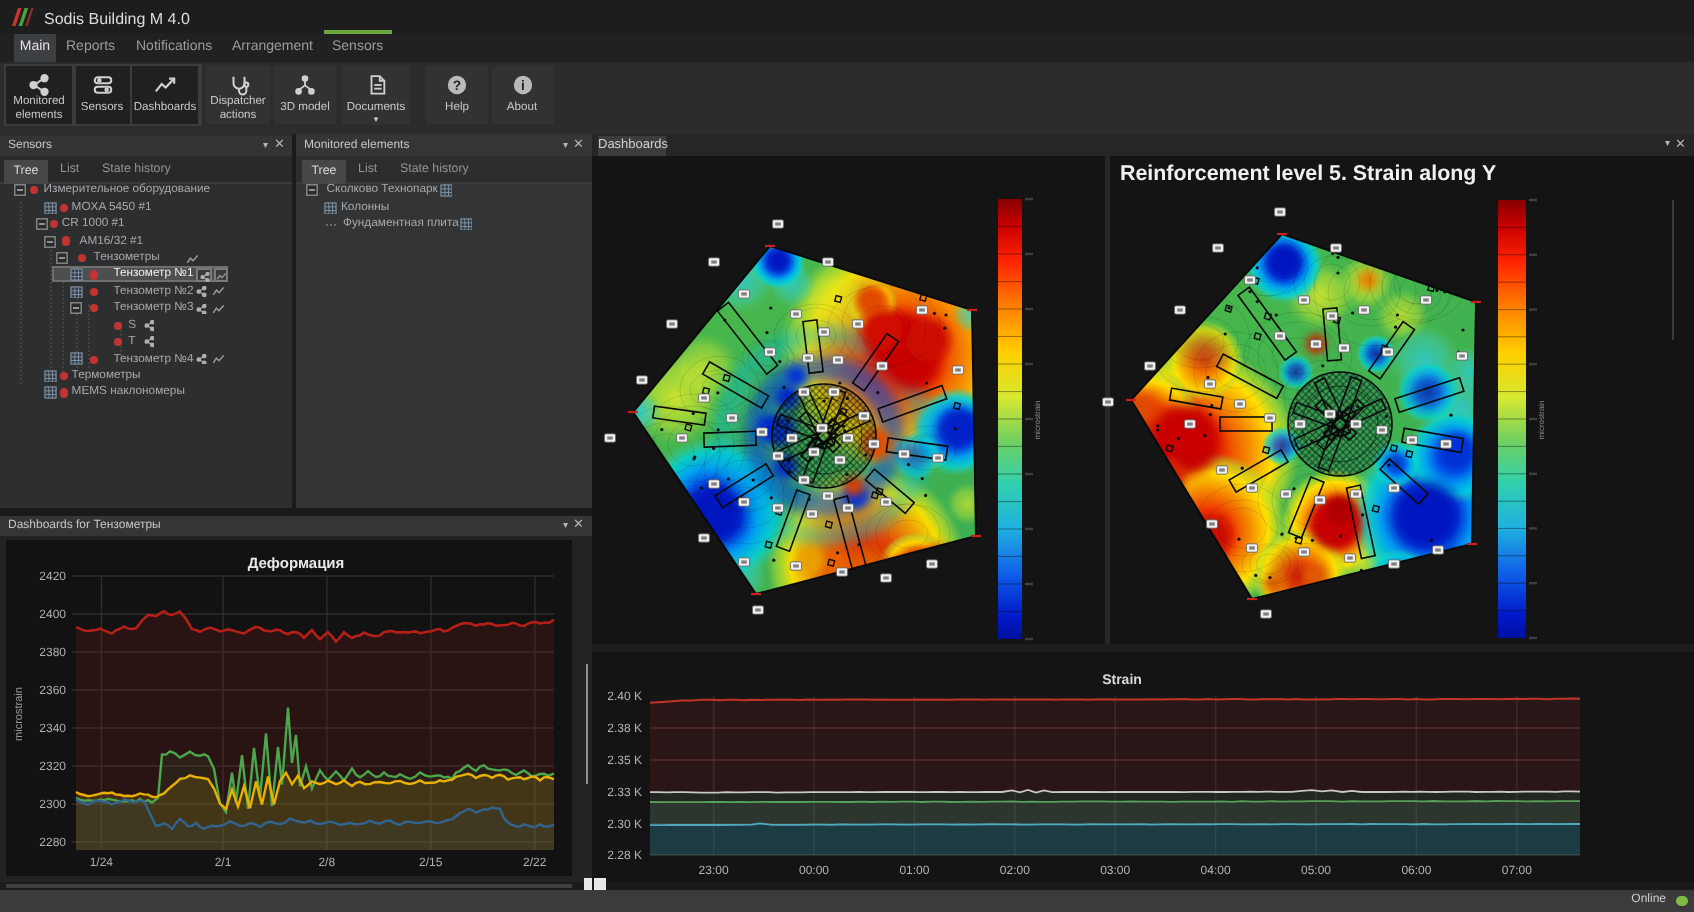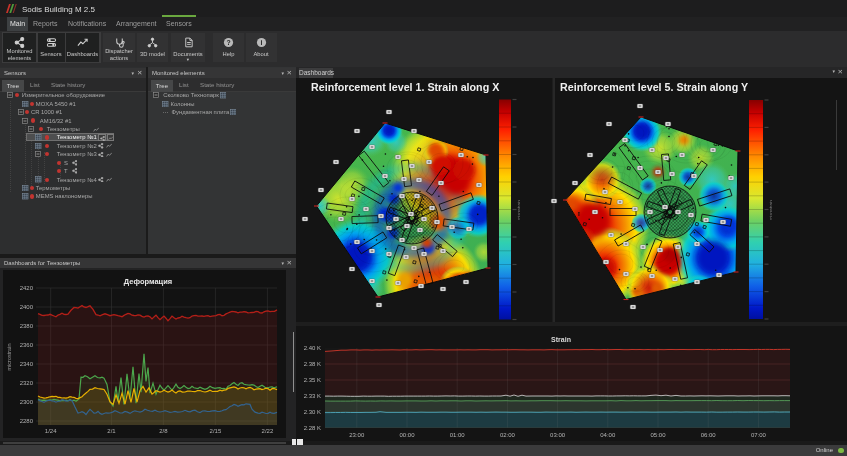--- a/index.html
+++ b/index.html
@@ -8,21 +8,21 @@
 .ptxt{color:#a8a8a8;font-size:5.9px;white-space:nowrap}
 </style></head><body>
 <div id="stage">
 
 <div class="abs" style="left:0;top:0;width:847px;height:17px;background:#1d1d1e">
  <svg class="abs" style="left:5px;top:3px" width="12" height="11" viewBox="0 0 12 11">
    <polygon points="1,10 4,1 5.8,1 2.8,10" fill="#c8332b"></polygon>
    <polygon points="4.3,10 7.3,1 9.1,1 6.1,10" fill="#4f9e3d"></polygon>
    <polygon points="7.6,10 10.6,1 11.8,1 8.8,10" fill="#8a2f2a"></polygon>
  </svg>
- <div class="abs" style="left:22px;top:4.5px;font-size:8px;color:#dcdcdc">Sodis Building M 2.5</div>
+ <div class="abs" style="left:22px;top:4.5px;font-size:8px;color:#dcdcdc">Sodis Building M 4.0</div>
 </div>
 <div class="abs" style="left:162px;top:15px;width:34px;height:1.8px;background:#6aa83f;z-index:5"></div>
 <div class="abs" style="left:0;top:17px;width:847px;height:14px;background:#212122">
  <div class="abs" style="left:7px;top:0;width:21px;height:14px;background:#3d4042;color:#e3e3e3;font-size:7px;text-align:center;line-height:14px">Main</div>
  <div class="abs" style="left:33px;top:0;color:#9c9c9c;font-size:7px;line-height:14px">Reports</div>
  <div class="abs" style="left:68px;top:0;color:#9c9c9c;font-size:7px;line-height:14px">Notifications</div>
  <div class="abs" style="left:116px;top:0;color:#9c9c9c;font-size:7px;line-height:14px">Arrangement</div>
  <div class="abs" style="left:166px;top:0;color:#9c9c9c;font-size:7px;line-height:14px">Sensors</div>
 </div>
 <div class="abs" style="left:0;top:31px;width:847px;height:36px;background:#2c2c2d">
@@ -374,21 +374,20 @@
     <div class="abs" style="left:292.8px;top:332px;width:1.5px;height:60px;background:#8f8f8f"></div>
     <div class="abs" style="left:3px;top:442px;width:283px;height:1.5px;background:#3f3f3f"></div>
     <div class="abs" style="left:291.5px;top:438.5px;width:5px;height:7px;background:#e8e8e8"></div>
     <div class="abs" style="left:296px;top:67px;width:551px;height:374px;background:#141414">
       <div class="abs" style="left:0;top:0;width:551px;height:11px;background:#262627">
         <div class="abs" style="left:3px;top:0.5px;width:34px;height:10.5px;background:#3c3c3d;color:#cfcfcf;font-size:6.5px;text-align:center;line-height:10px">Dashboards</div>
         <span class="abs" style="right:12px;top:1px;color:#b5b5b5;font-size:5px">▾</span>
         <span class="abs" style="right:4px;top:1px;color:#b5b5b5;font-size:6.5px">✕</span>
       </div>
     </div>
-    <div class="abs" style="left:311px;top:81px;width:280px;font-size:10.7px;font-weight:bold;color:#f0f0f0">Reinforcement level 1. Strain along X</div>
     <div class="abs" style="left:560px;top:81px;width:280px;font-size:10.7px;font-weight:bold;color:#f0f0f0">Reinforcement level 5. Strain along Y</div>
     <svg class="abs" style="left:296px;top:78px" width="551px" height="367px" viewBox="296 78 551 367">
       <defs>
 <linearGradient id="jet" x1="0" y1="0" x2="0" y2="1">
  <stop offset="0" stop-color="#870000"></stop>
           <stop offset="0.06" stop-color="#c80000"></stop>
  <stop offset="0.14" stop-color="#ff2200"></stop>
           <stop offset="0.25" stop-color="#ff8400"></stop>
  <stop offset="0.35" stop-color="#ffd000"></stop>
           <stop offset="0.45" stop-color="#d8e830"></stop>

